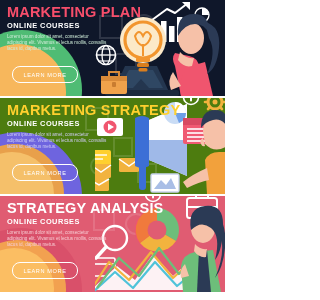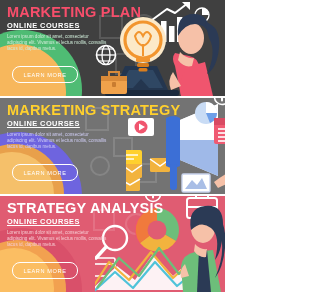--- a/index.html
+++ b/index.html
@@ -1,42 +1,42 @@
 <!DOCTYPE html>
 <html><head>
 <meta charset="utf-8">
 <style>
   html,body{margin:0;padding:0;background:#ffffff;}
   body{width:225px;height:300px;overflow:hidden;font-family:"Liberation Sans",sans-serif;}
   .stack{width:225px;height:300px;display:flex;flex-direction:column;}
   .banner{position:relative;width:225px;height:96px;overflow:hidden;flex:0 0 96px;}
   .banner.b2,.banner.b3{margin-top:2px;}
-  .banner.b1{background:#404040;}
-  .banner.b2{background:#737373;padding-left:31px;}
+  .banner.b1{background:#0f172a;}
+  .banner.b2{background:#4d7c0f;}
   .banner.b3{background:#E05C72;}
 
   
   .blobA{position:absolute;border-radius:50%;}
   .b1 .blobA{width:120px;height:120px;left:-38px;top:30px;background:#4FBC74;}
   .b1 .blobB{position:absolute;width:96px;height:96px;left:-30px;top:44px;border-radius:50%;background:#F7B75C;}
   .b2 .blobA{width:128px;height:128px;left:-46px;top:34px;background:#6E64DF;}
   .b2 .blobB{position:absolute;width:100px;height:100px;left:-36px;top:46px;border-radius:50%;background:#E8A04B;}
   .b2 .blobC{position:absolute;width:84px;height:84px;left:-30px;top:54px;border-radius:50%;background:#F5C06A;}
   .b3 .blobA{width:124px;height:124px;left:-42px;top:32px;background:#D9506A;}
   .b3 .blobB{position:absolute;width:98px;height:98px;left:-32px;top:44px;border-radius:50%;background:#F2A150;}
   .b3 .blobC{position:absolute;width:80px;height:80px;left:-26px;top:52px;border-radius:50%;background:#FBBE63;}
 
   .faint{position:absolute;opacity:.13;}
 
   .text{position:absolute;left:7px;top:5px;width:118px;z-index:6;}
   .title{font-size:14.5px;font-weight:bold;letter-spacing:.2px;line-height:15px;margin:0;white-space:nowrap;}
   .b1 .title{color:#F74E6B;}
   .b2 .title{color:#FFD02E;}
   .b3 .title{color:#FFFFFF;}
-  .subtitle{font-size:7.4px;letter-spacing:.45px;margin:2px 0 0 0;line-height:8px;text-decoration:underline;}
+  .subtitle{font-size:7.4px;letter-spacing:.45px;margin:2px 0 0 0;line-height:8px;}
   .b1 .subtitle{color:#FFFFFF;}
   .b2 .subtitle{color:#FFFFFF;}
   .b3 .subtitle{color:#FFFFFF;}
   .body{font-size:4.6px;line-height:6.2px;margin:4px 0 0 0;width:100px;}
   .b1 .body{color:#CFEBD8;}
   .b2 .body{color:#CFCDF4;}
   .b3 .body{color:#F6CBD2;}
 
   .cta{position:absolute;left:12px;top:66px;width:64px;height:15px;border:1px solid #FFFFFF;border-radius:8px;
        display:flex;align-items:center;justify-content:center;z-index:8;background:transparent;cursor:pointer;}

